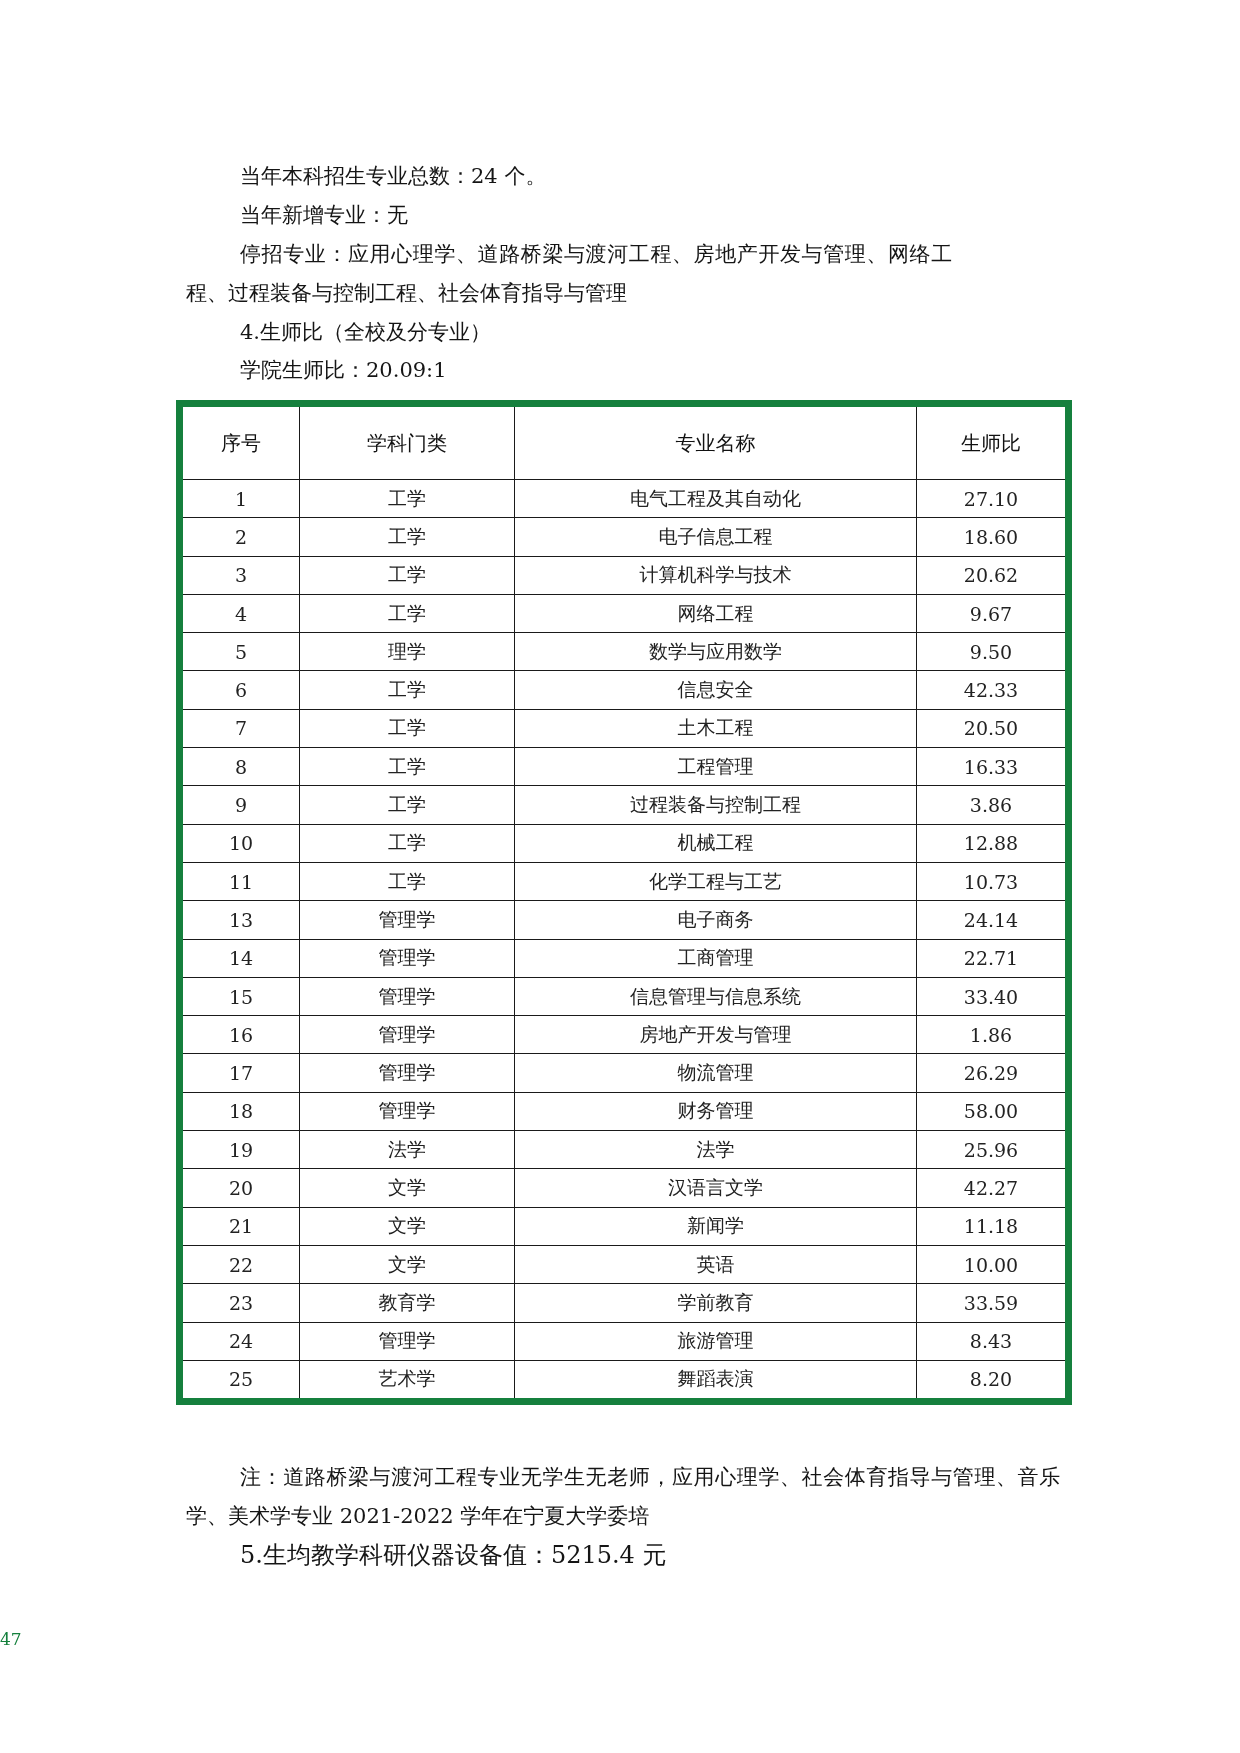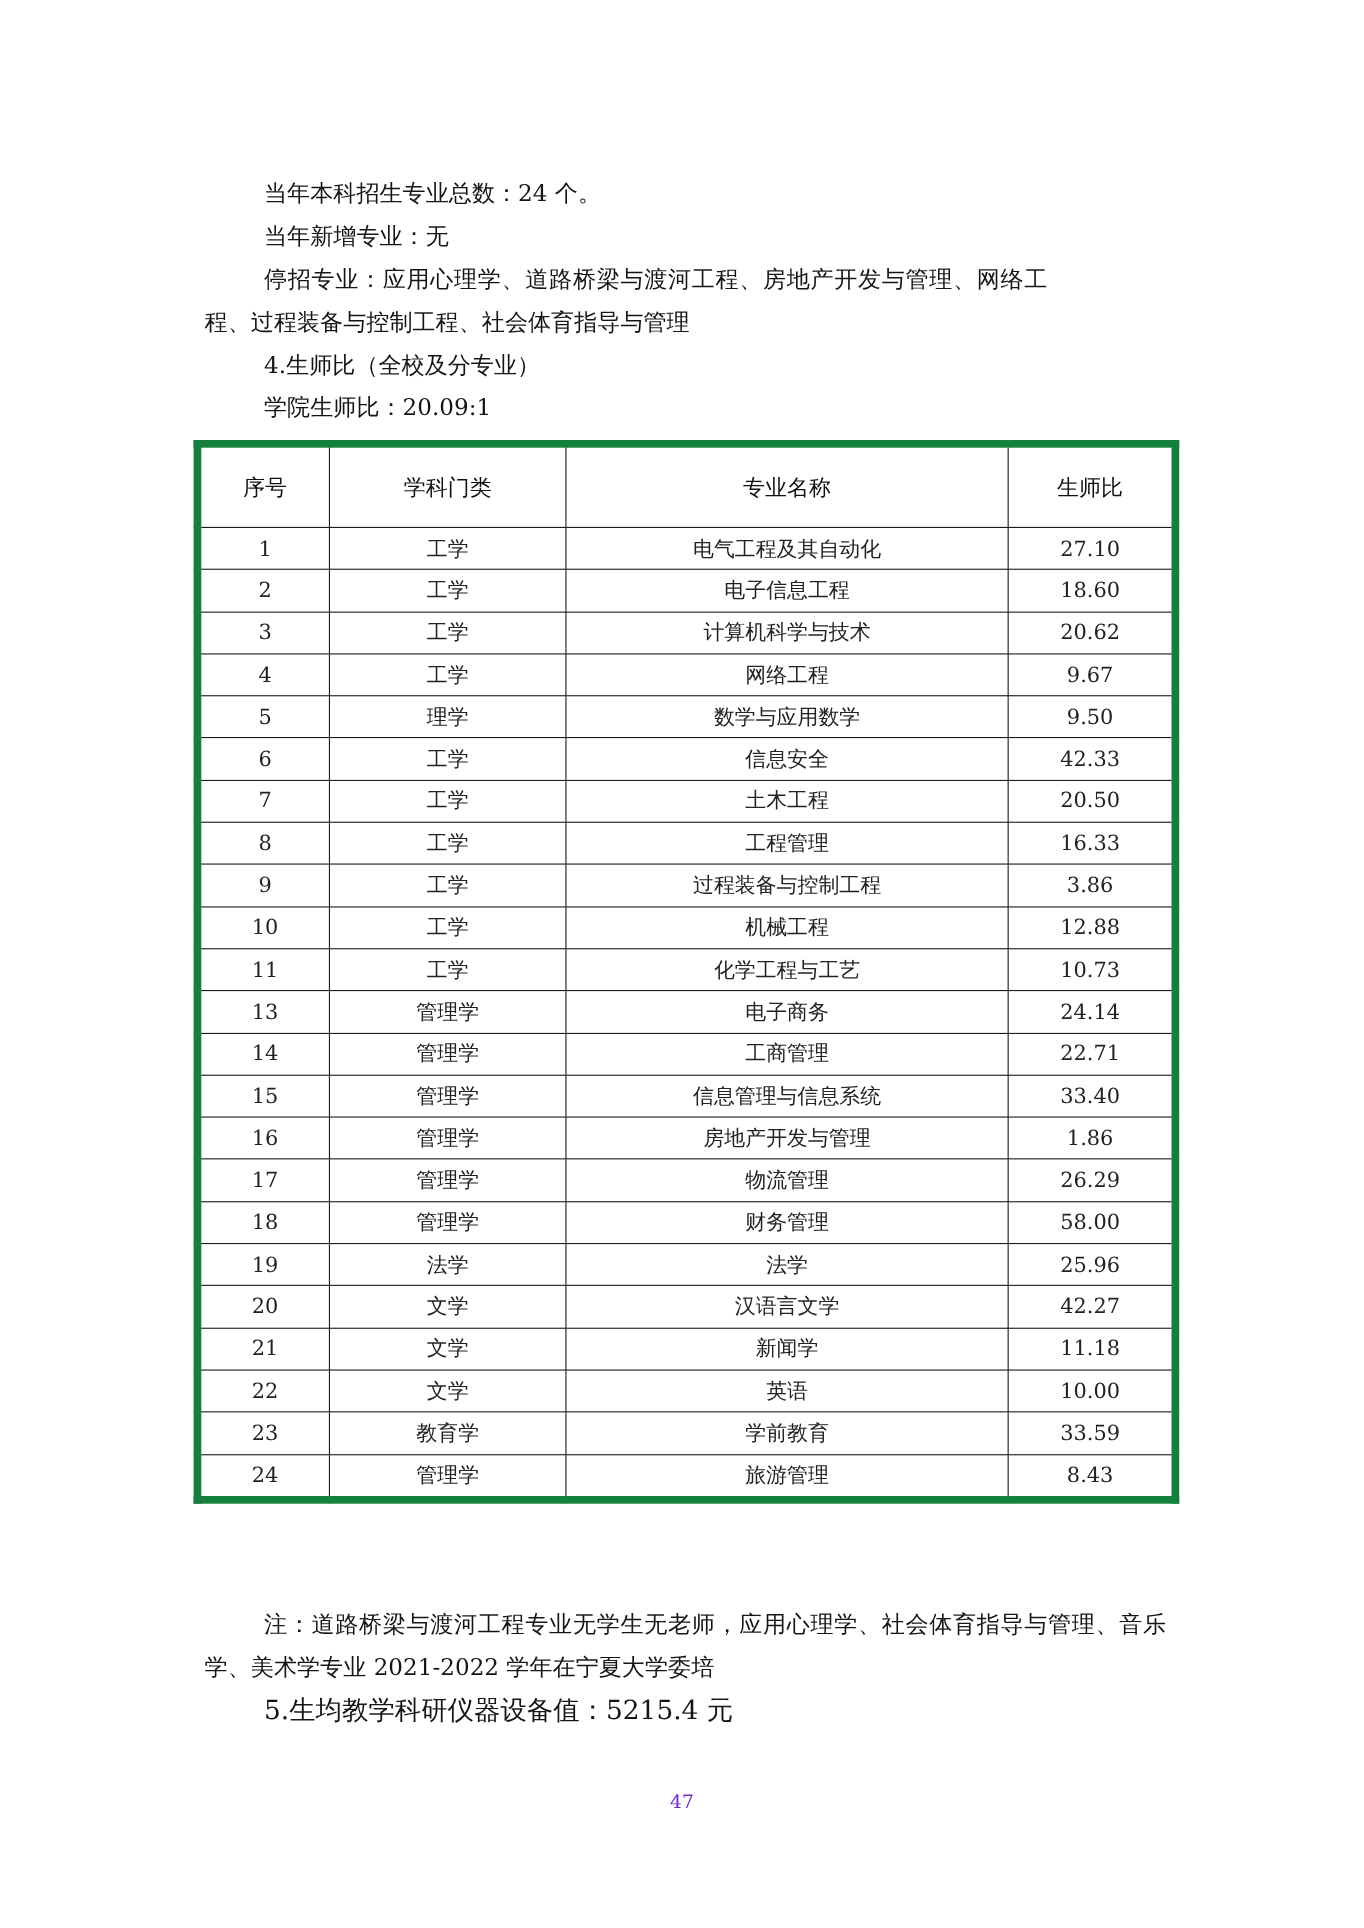--- a/index.html
+++ b/index.html
@@ -56,23 +56,22 @@
   col.c1 { width: 120px; }
   col.c2 { width: 215px; }
   col.c3 { width: 402px; }
   col.c4 { width: 152px; }
 
   .page-number {
     position: absolute;
     left: 0;
     width: 1240px;
     top: 1629px;
-    text-align: center;
     font-size: 17px;
-    color: #6d28d9;
+    color: #15803d;
   }
 </style>
 </head>
 <body>
 
 <div class="line indent" style="top:162px;">当年本科招生专业总数：24 个。</div>
 <div class="line indent" style="top:201px;">当年新增专业：无</div>
 <div class="line indent wide" style="top:240px;">停招专业：应用心理学、道路桥梁与渡河工程、房地产开发与管理、网络工</div>
 <div class="line flush" style="top:279px;font-family:Liberation Serif, serif;">程、过程装备与控制工程、社会体育指导与管理</div>
 <div class="line indent" style="top:318px;">4.生师比（全校及分专业）</div>
@@ -225,20 +224,26 @@
         <td>教育学</td>
         <td>学前教育</td>
         <td>33.59</td>
       </tr>
       <tr>
         <td>24</td>
         <td>管理学</td>
         <td>旅游管理</td>
         <td>8.43</td>
       </tr>
+      <tr>
+        <td>25</td>
+        <td>艺术学</td>
+        <td>舞蹈表演</td>
+        <td>8.20</td>
+      </tr>
     </tbody>
 </table>
 
 <div class="line indent wide" style="top:1463px;">注：道路桥梁与渡河工程专业无学生无老师，应用心理学、社会体育指导与管理、音乐</div>
 <div class="line flush" style="top:1502px;">学、美术学专业 2021-2022 学年在宁夏大学委培</div>
 <div class="line indent" style="top:1541px; font-size:24px;">5.生均教学科研仪器设备值：5215.4 元</div>
 
 <div class="page-number">47</div>
 
 </body></html>

